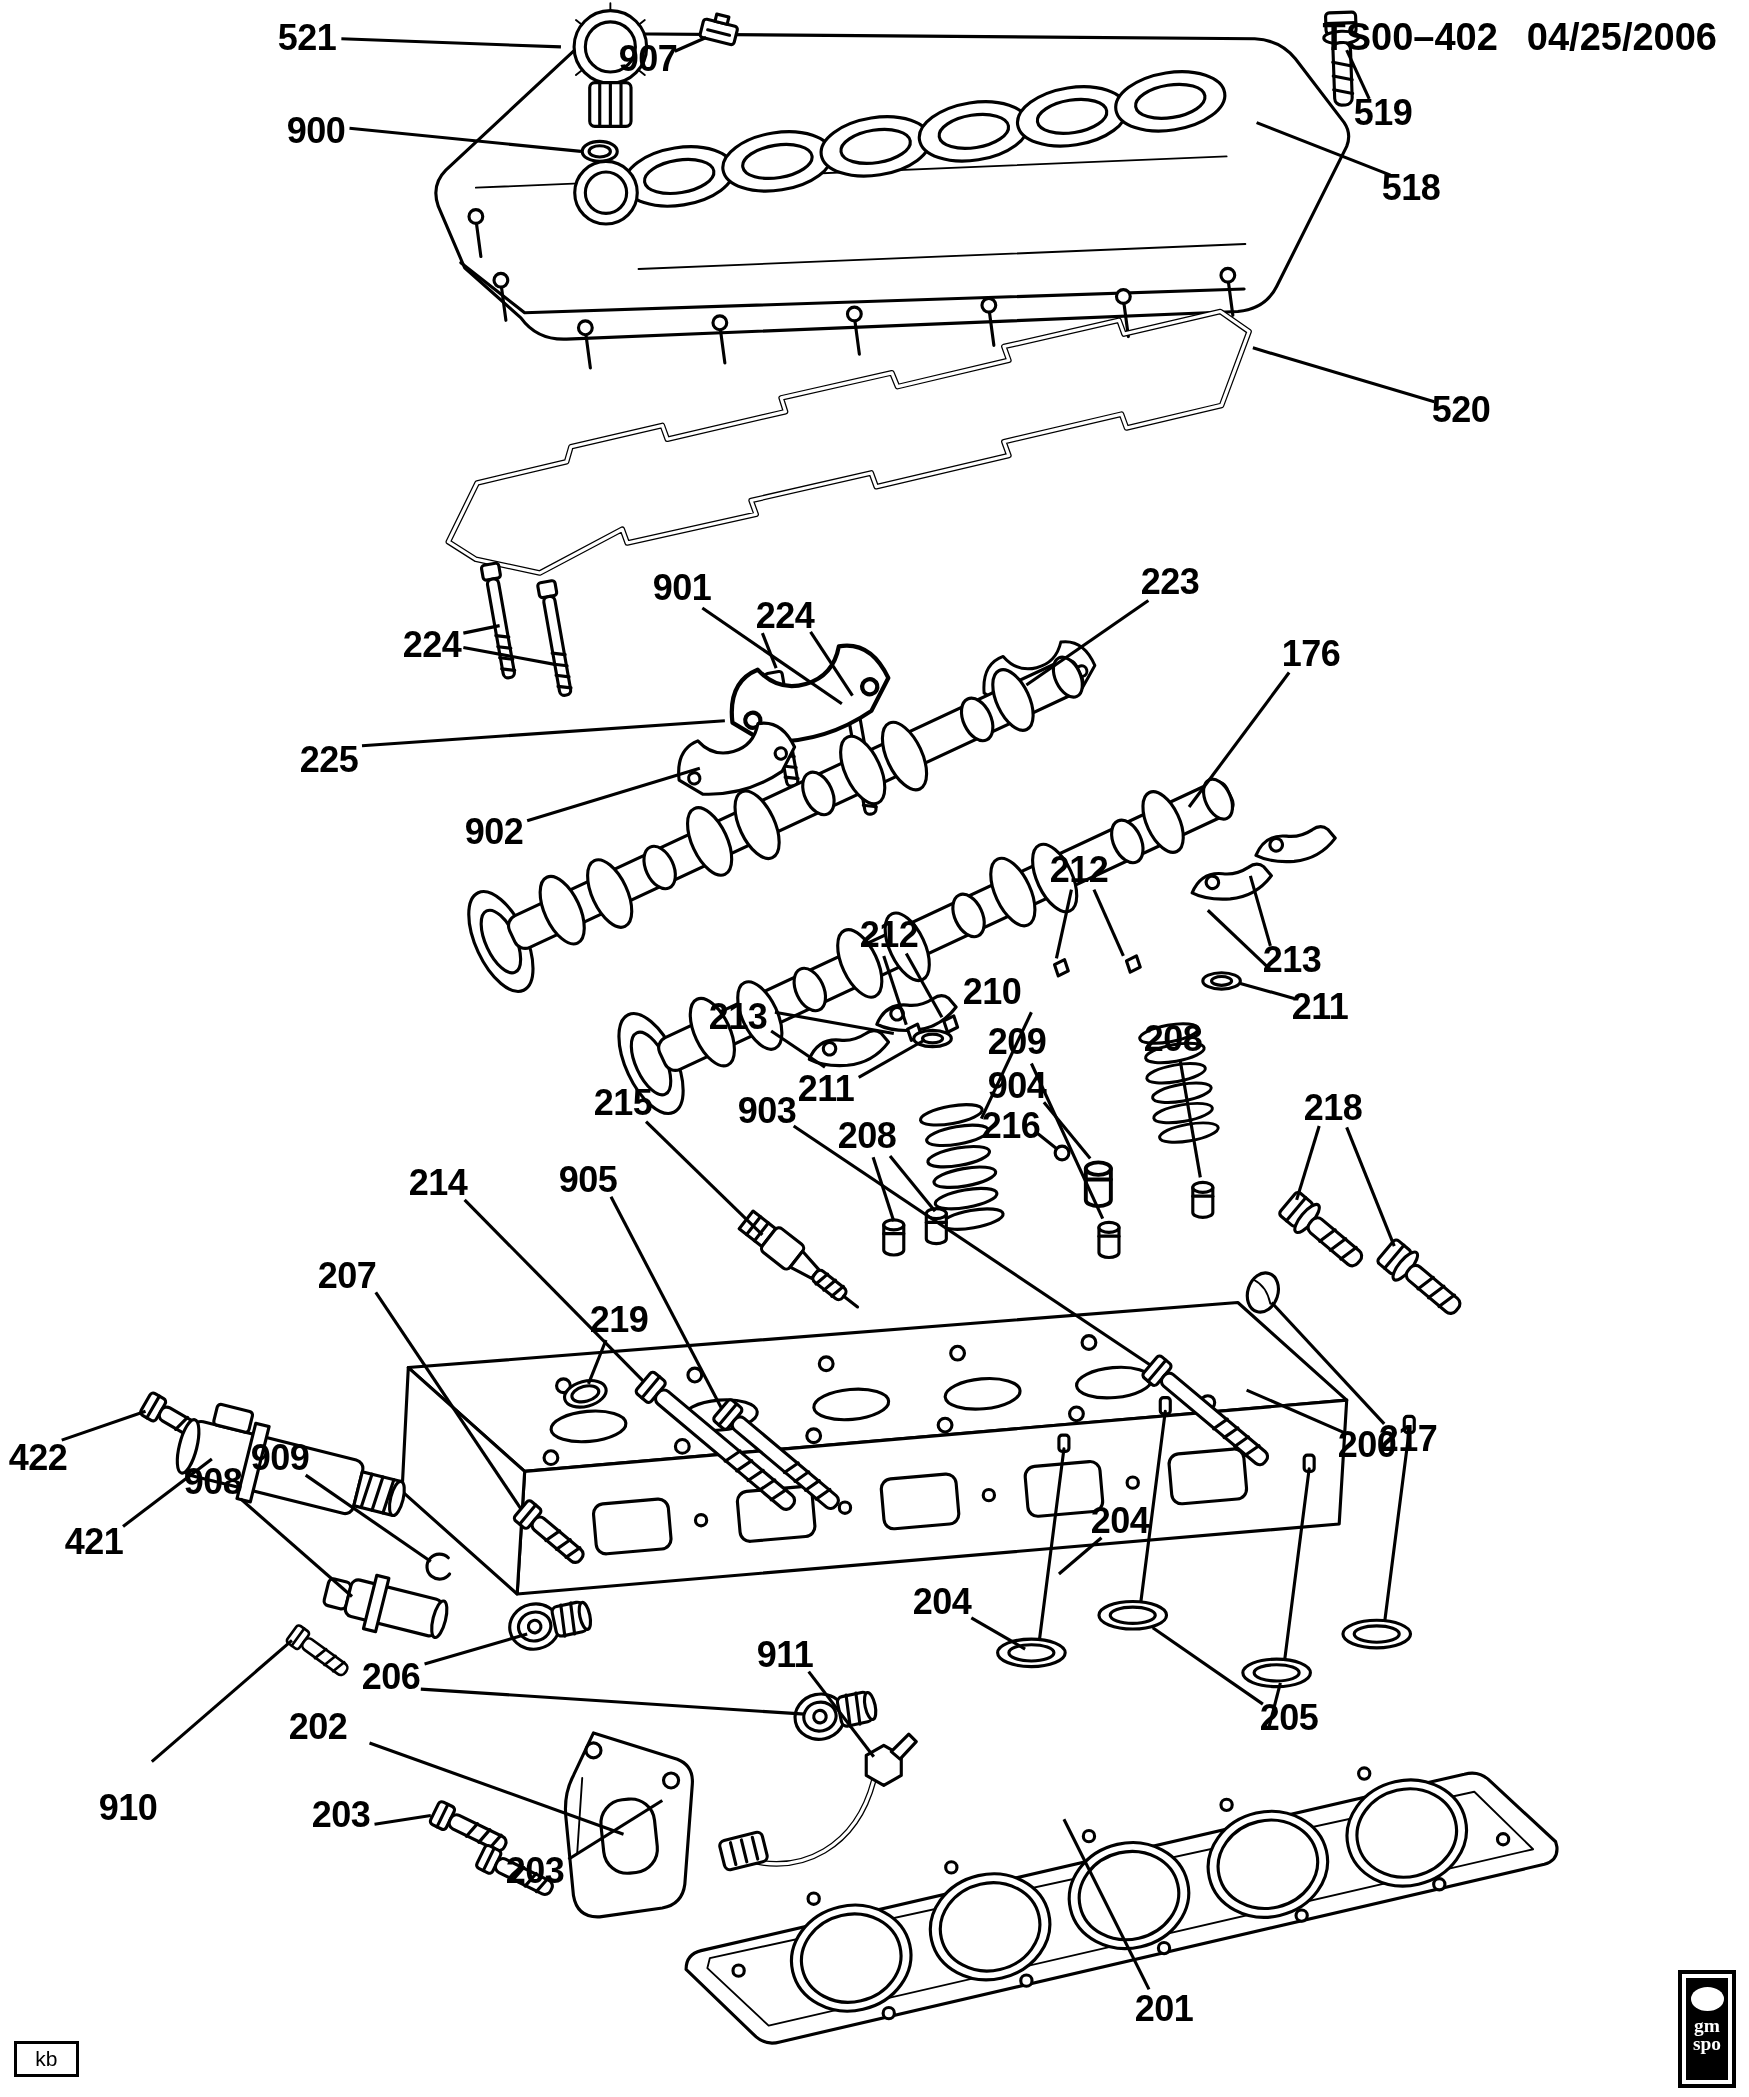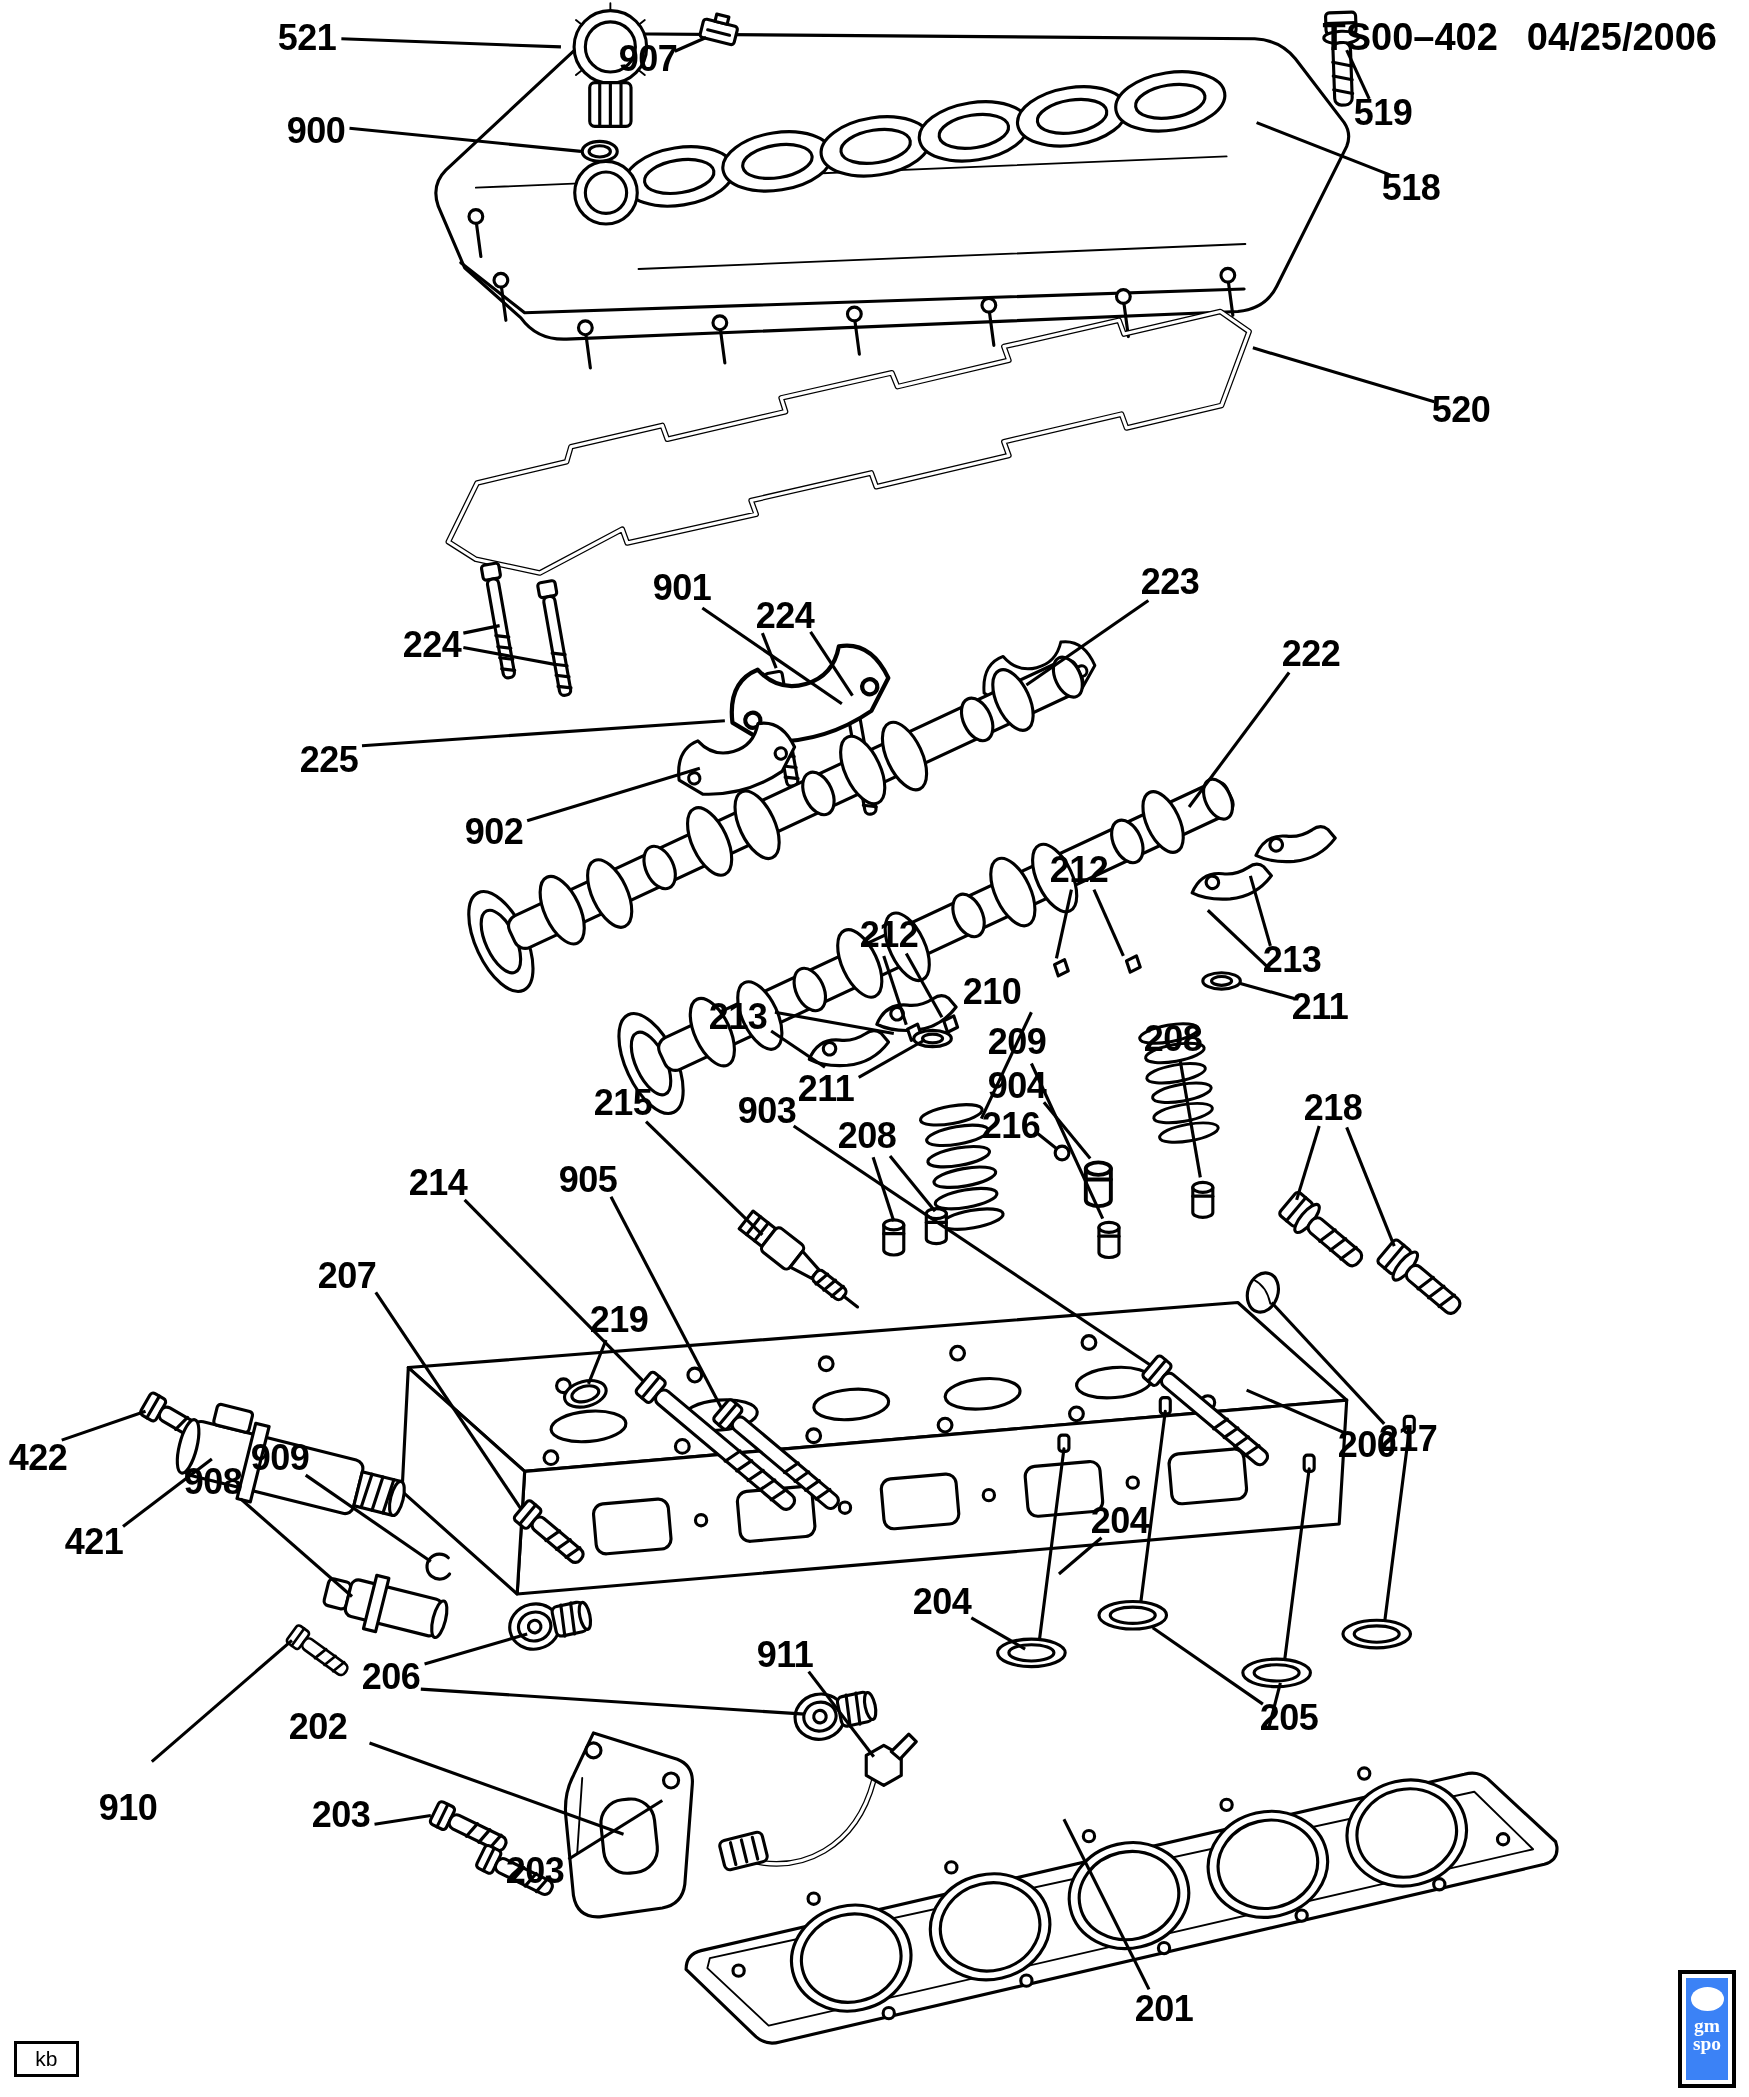--- a/index.html
+++ b/index.html
@@ -18,21 +18,21 @@
   .callout{position:absolute;transform:translate(-50%,-50%);font-weight:bold;font-size:36px;
            color:#000;white-space:nowrap;letter-spacing:-0.6px;}
   .hdr{position:absolute;top:16.3px;right:33px;font-weight:bold;font-size:38px;color:#000;
        letter-spacing:0;}
   .hdr .date{margin-left:29px;}
   .kbbox{position:absolute;left:13.8px;top:2041px;width:65px;height:36px;border:3.1px solid #000;
          display:flex;align-items:center;justify-content:center;font-size:21px;color:#000;
          background:#fff;box-sizing:border-box;}
   .gmspo{position:absolute;left:1678px;top:1970px;width:58px;height:118px;border:4.4px solid #000;
          background:#fff;box-sizing:border-box;padding:3.8px;}
-  .gmspo .inner{width:100%;height:100%;background:#3b82f6;display:flex;flex-direction:column;
+  .gmspo .inner{width:100%;height:100%;background:#000000;display:flex;flex-direction:column;
          align-items:center;justify-content:flex-start;}
   .gmspo .dot{width:33px;height:24px;background:#fff;border-radius:50%;margin-top:8.8px;}
   .gmspo .tx{color:#fff;font-family:"Liberation Serif",serif;font-weight:bold;font-size:19.4px;
          line-height:0.92;margin-top:6.3px;text-align:center;}
 </style>
 </head>
 <body>
 
 <div class="stage">
 
@@ -473,21 +473,21 @@
       <div class="callout" style="left: 307px; top: 38px;">521</div>
       <div class="callout" style="left: 648px; top: 59px;">907</div>
       <div class="callout" style="left: 316px; top: 131px;">900</div>
       <div class="callout" style="left: 1383px; top: 113px;">519</div>
       <div class="callout" style="left: 1411px; top: 188px;">518</div>
       <div class="callout" style="left: 1461px; top: 410px;">520</div>
       <div class="callout" style="left: 682px; top: 588px;">901</div>
       <div class="callout" style="left: 432px; top: 645px;">224</div>
       <div class="callout" style="left: 785px; top: 616px;">224</div>
       <div class="callout" style="left: 1170px; top: 582px;">223</div>
-      <div class="callout" style="left: 1311px; top: 654px;">222</div>
+      <div class="callout" style="left: 1311px; top: 654px;">176</div>
       <div class="callout" style="left: 329px; top: 760px;">225</div>
       <div class="callout" style="left: 494px; top: 832px;">902</div>
       <div class="callout" style="left: 1079px; top: 870px;">212</div>
       <div class="callout" style="left: 1292px; top: 960px;">213</div>
       <div class="callout" style="left: 889px; top: 935px;">212</div>
       <div class="callout" style="left: 738px; top: 1017px;">213</div>
       <div class="callout" style="left: 992px; top: 992px;">210</div>
       <div class="callout" style="left: 1320px; top: 1007px;">211</div>
       <div class="callout" style="left: 826px; top: 1089px;">211</div>
       <div class="callout" style="left: 623px; top: 1103px;">215</div>

